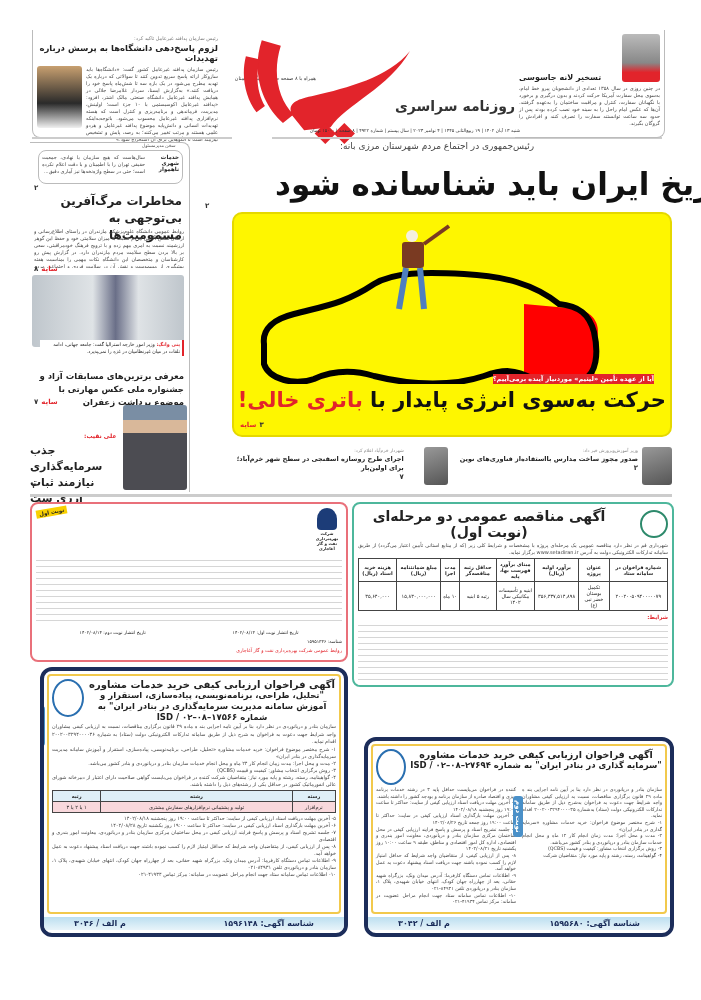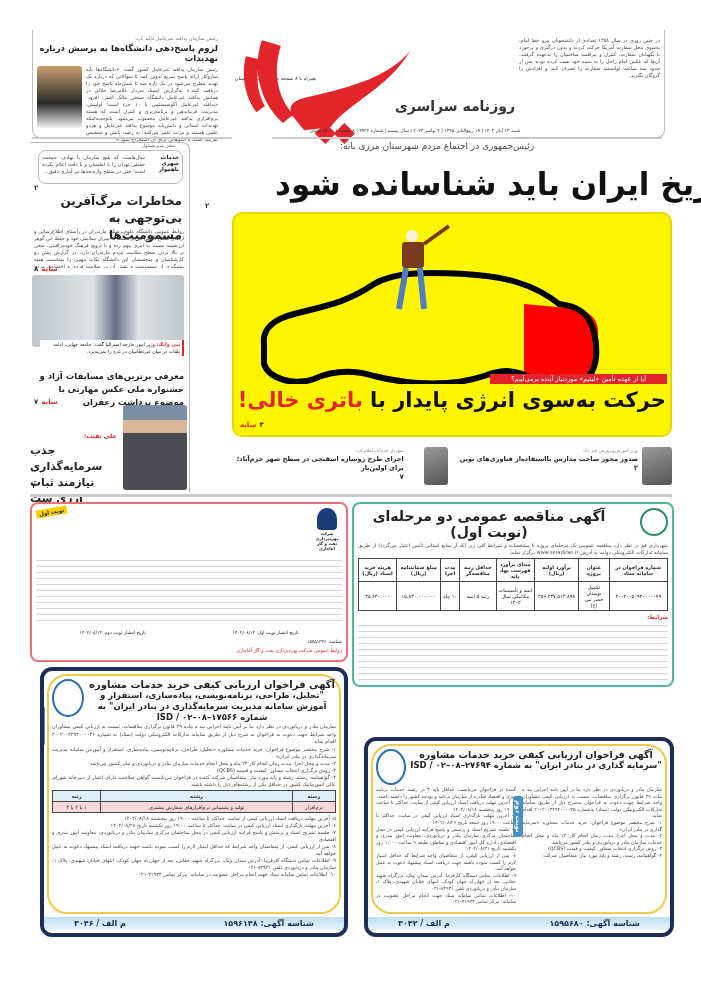--- a/index.html
+++ b/index.html
@@ -13,21 +13,21 @@
 .photo{background:linear-gradient(160deg,#999,#555);border-radius:3px}
 
 #logo-word{position:absolute;left:240px;top:30px;width:170px;height:110px}
 #masthead-sub{font-size:14px;font-weight:bold;color:#333}
 
 .round-box{border:1px solid #bbb;border-radius:8px}
 .yellow-panel{background:#fef600;border:2px solid #e5d800;border-radius:10px}
 .green-ad{border:2px solid #4eb79c;border-radius:8px;background:#fff}
 .red-ad{border:2px solid #e9707a;border-radius:8px;background:#fff}
 .navy-ad{border:4px solid #1c2d5a;border-radius:12px;background:#fff}
-.ad-inner{border:2px solid #f2c94c;border-radius:20px}
+.ad-inner{border:2px solid #f2c94c;border-radius:4px}
 .ad-table{border-collapse:collapse;width:100%}
 .ad-table td,.ad-table th{border:1px solid #444;font-size:5px;padding:2px;text-align:center}
 .ad-footer{background:linear-gradient(#bcdff0,#e8f4fa);display:flex;justify-content:space-between;font-size:8px;font-weight:bold;padding:2px 30px;color:#1c2d5a}
 .tag-vertical{writing-mode:vertical-rl;font-size:7px;font-weight:bold;color:#fff;background:#4a90c8;padding:4px 1px;border-radius:3px}
 .section-num{font-size:7px;color:#333;font-weight:bold}
 .brand-mark{color:#e2242b;font-size:7px;font-weight:bold}
 </style>
 </head>
 <body>
 
@@ -49,40 +49,44 @@
   <path d="M80 98 L90 108 L100 98 L90 88 Z" fill="#e2242b"></path>
   <path d="M98 98 L108 108 L118 98 L108 88 Z" fill="#e2242b"></path>
 </svg>
 
 <div class="abs" id="masthead-sub" style="left:395px;top:98px">روزنامه سراسری</div>
 <div class="abs" style="left:230px;top:128px;width:290px;font-size:4.6px;color:#333;white-space:nowrap;overflow:hidden">شنبه ۱۳ آبان ۱۴۰۲ | ۱۹ ربیع‌الثانی ۱۴۴۵ | ۴ نوامبر ۲۰۲۳ | سال بیستم | شماره ۴۹۲۲ | ۸ صفحه | ۱۵۰۰۰ تومان</div>
 <div class="abs rule" style="left:32px;top:137px;width:200px;height:2px"></div>
 <div class="abs rule" style="left:272px;top:137px;width:390px;height:2px"></div>
 
 <div class="abs round-box" style="left:515px;top:30px;width:150px;height:108px;border-top:none;border-left:none;border-radius:0 0 8px 0;padding:4px">
+  <div style="display:flex;justify-content:space-between;align-items:flex-end">
+    <div class="photo" style="width:38px;height:48px;background:linear-gradient(#bbb,#888 60%,#e2242b 80%)"></div>
+    <div class="bold" style="font-size:8px">تسخیر لانه جاسوسی</div>
+  </div>
   <div class="tiny" style="margin-top:3px">در چنین روزی در سال ۱۳۵۸ تعدادی از دانشجویان پیرو خط امام، به‌سوی محل سفارت آمریکا حرکت کردند و بدون درگیری و برخورد با نگهبانان سفارت، کنترل و مراقبت ساختمان را به‌عهده گرفتند. آن‌ها که عکس امام راحل را به سینه خود نصب کرده بودند پس از حدود سه ساعت توانستند سفارت را تصرف کنند و افرادش را گروگان بگیرند.</div>
 </div>
 
 <div class="abs" style="left:340px;top:141px;font-size:9px;color:#444">رئیس‌جمهوری در اجتماع مردم شهرستان مرزی بانه:</div>
 <div class="abs bold" style="left:275px;top:166px;font-size:31px;color:#111;white-space:nowrap">تاریخ ایران باید شناسانده شود</div>
 <div class="abs section-num" style="left:205px;top:202px">۲</div>
 
 <div class="abs yellow-panel" style="left:232px;top:212px;width:440px;height:225px;overflow:hidden">
   <svg viewBox="0 0 440 170" style="position:absolute;left:0;top:0;width:440px;height:170px">
     <path d="M290 90 L345 95 C360 100 368 110 362 130 L360 170 L290 170 Z" fill="#ff0000"></path>
     <path d="M30 130 C28 115 40 105 60 100 C90 92 110 90 140 70 C160 58 190 58 230 60 C270 62 300 70 325 90 C345 92 355 100 360 118 C365 140 362 160 350 165 C340 170 320 170 300 165 C280 155 270 155 250 162 C220 172 180 172 140 162 C120 156 100 156 80 165 C60 172 35 165 30 150 Z" fill="none" stroke="#000" stroke-width="6"></path>
     <g>
       <circle cx="178" cy="22" r="6" fill="#f5f0e0"></circle>
       <rect x="168" y="28" width="22" height="26" fill="#7a3a22" rx="3"></rect>
       <path d="M190 30 L215 12" stroke="#7a3a22" stroke-width="4"></path>
       <path d="M172 54 L165 95" stroke="#4f7fbf" stroke-width="6"></path>
       <path d="M186 54 L190 95" stroke="#4f7fbf" stroke-width="6"></path>
     </g>
   </svg>
-  <div class="abs" style="right:3px;top:160px;background:#e2242b;color:#fff;font-size:6.5px;font-weight:normal;padding:1px 21px">آیا از عهده تأمین «لیتیم» موردنیاز آینده برمی‌آییم؟</div>
+  <div class="abs" style="right:16px;top:160px;background:#e2242b;color:#fff;font-size:6.5px;font-weight:bold;padding:1px 0">آیا از عهده تأمین «لیتیم» موردنیاز آینده برمی‌آییم؟</div>
   <div class="abs bold" style="right:4px;top:174px;font-size:21px;color:#111;white-space:nowrap">
     <span>حرکت به‌سوی انرژی پایدار با </span><span class="red">باتری خالی!</span>
   </div>
   <div class="abs" style="left:6px;top:207px;display:flex;gap:3px;align-items:center">
     <span class="section-num">۳</span>
     <span class="brand-mark">سایه</span>
   </div>
 </div>
 
 <div class="abs round-box" style="left:30px;top:142px;width:160px;height:350px;border-left:none;border-bottom:none;border-radius:0 8px 0 0;padding:4px"></div>
@@ -131,21 +135,21 @@
     <div>
       <div class="small" style="font-size:4.5px;color:#888">شهردار خرم‌آباد اعلام کرد:</div>
       <div class="bold" style="font-size:6.5px;line-height:9px">اجرای طرح روسازه اسفنجی در سطح شهر خرم‌آباد؛ برای اولین‌بار</div>
       <div class="section-num">۷</div>
     </div>
   </div>
 </div>
 <div class="abs rule" style="left:30px;top:494px;width:642px;height:3px"></div>
 
 <div class="abs green-ad" style="left:352px;top:502px;width:322px;height:185px;padding:4px;overflow:hidden">
-  <div style="display:flex;align-items:flex-start;gap:20px">
+  <div style="display:flex;align-items:center;gap:20px">
     <div style="width:28px;height:28px;border:2px solid #2e8a6c;border-radius:50%"></div>
     <div class="bold" style="font-size:14px;flex:1;text-align:center">آگهی مناقصه عمومی دو مرحله‌ای (نوبت اول)</div>
   </div>
   <div class="tiny" style="margin:2px 0">شهرداری قم در نظر دارد مناقصه عمومی یک مرحله‌ای پروژه با مشخصات و شرایط کلی زیر (که از منابع استانی تأمین اعتبار می‌گردد) از طریق سامانه تدارکات الکترونیکی دولت به آدرس www.setadiran.ir برگزار نماید.</div>
   <table class="ad-table">
     <tbody>
         <tr>
       <th>شماره فراخوان در سامانه ستاد</th>
       <th>عنوان پروژه</th>
       <th>برآورد اولیه (ریال)</th>

